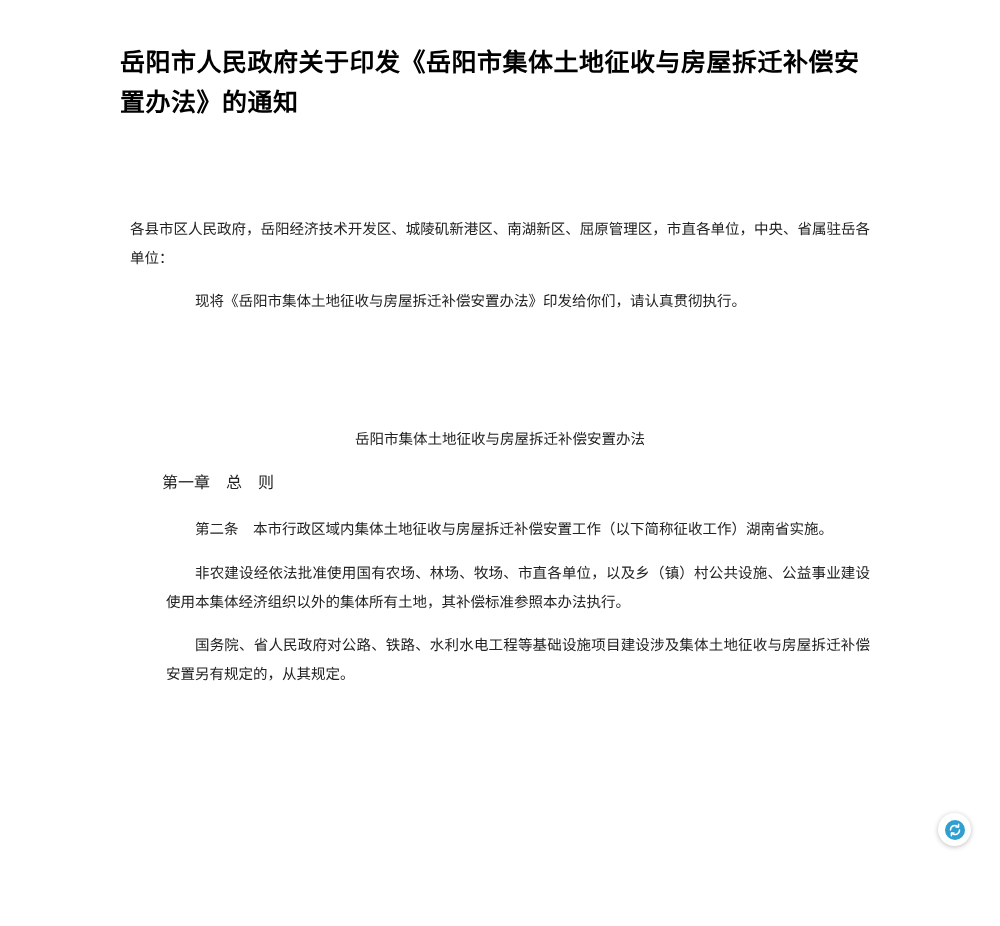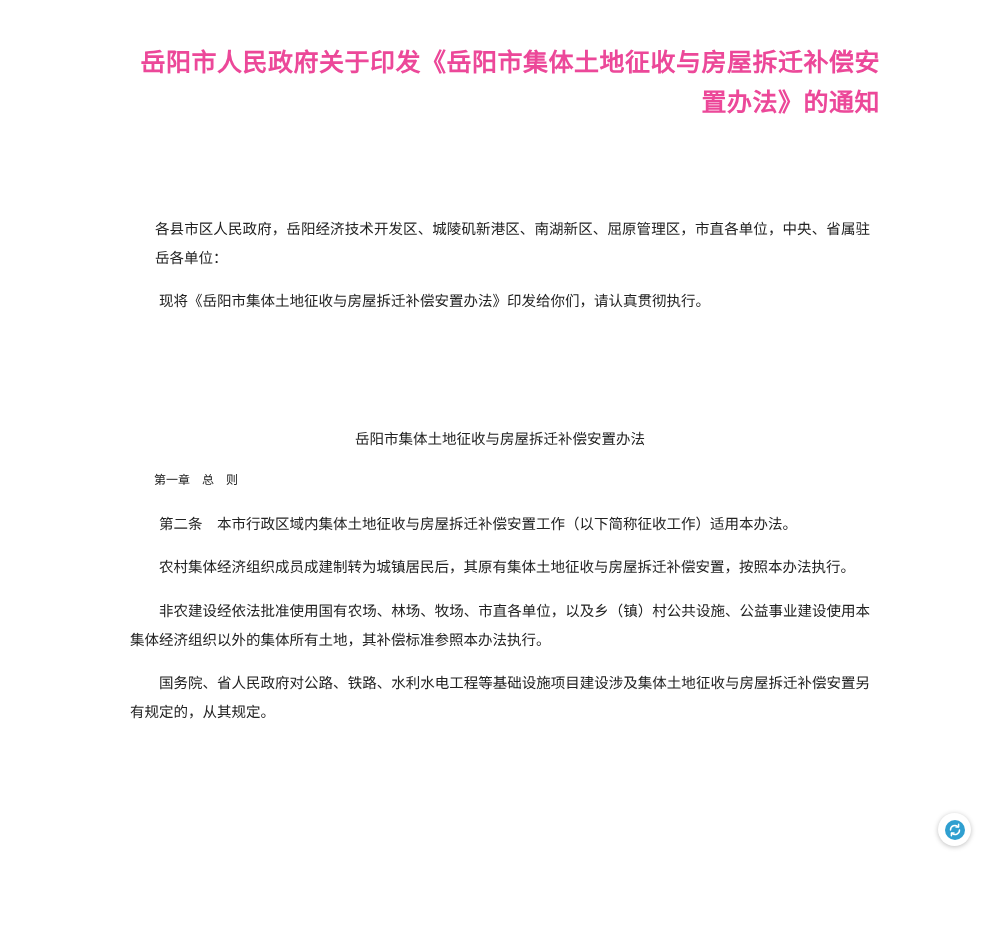--- a/index.html
+++ b/index.html
@@ -14,61 +14,62 @@
     color: #222222;
     position: relative;
   }
   .page {
     width: 1000px;
     min-height: 926px;
     position: relative;
     box-sizing: border-box;
   }
   .doc-title {
-    color: #ec4899;
+    color: #000000;
     font-size: 25px;
     font-weight: bold;
-    text-align: right;
+    text-align: left;
     line-height: 40px;
     margin: 42px auto 0 auto;
     width: 760px;
     letter-spacing: 0.5px;
   }
   .spacer-1 { height: 78px; }
   .body-block {
     width: 740px;
     margin: 0 auto;
     font-size: 14.5px;
     line-height: 29px;
     color: #222222;
     text-align: justify;
   }
   .addressee {
     font-size: 14.5px;
     line-height: 29px;
     text-indent: 0;
-    margin-left: 25px;
   }
   .para {
     text-indent: 2em;
     font-size: 14.5px;
     line-height: 29px;
+    margin-left: 36px;
   }
   .spacer-2 { height: 80px; }
   .sub-title {
     text-align: center;
     font-size: 14.5px;
     line-height: 29px;
     color: #222222;
     margin-bottom: 5px;
   }
   .chapter {
     text-indent: 2em;
-    font-size: 12px;
+    font-size: 16px;
     line-height: 29px;
+    font-family: Liberation Mono, monospace;
   }
   .float-btn {
     position: absolute;
     right: 29px;
     top: 771px;
     width: 33px;
     height: 33px;
     border-radius: 50%;
     background: #ffffff;
     box-shadow: 0 1px 5px rgba(0,0,0,0.25);
@@ -89,22 +90,21 @@
 
   <div class="body-block">
     <p class="addressee">各县市区人民政府，岳阳经济技术开发区、城陵矶新港区、南湖新区、屈原管理区，市直各单位，中央、省属驻岳各单位：</p>
     <p class="para">现将《岳阳市集体土地征收与房屋拆迁补偿安置办法》印发给你们，请认真贯彻执行。</p>
 
     <div class="spacer-2"></div>
 
     <p class="sub-title">岳阳市集体土地征收与房屋拆迁补偿安置办法</p>
 
     <p class="chapter">第一章　总　则</p>
-    <p class="para">第二条　本市行政区域内集体土地征收与房屋拆迁补偿安置工作（以下简称征收工作）适用本办法。</p>
-    <p class="para">农村集体经济组织成员成建制转为城镇居民后，其原有集体土地征收与房屋拆迁补偿安置，按照本办法执行。</p>
+    <p class="para">第二条　本市行政区域内集体土地征收与房屋拆迁补偿安置工作（以下简称征收工作）湖南省实施。</p>
     <p class="para">非农建设经依法批准使用国有农场、林场、牧场、市直各单位，以及乡（镇）村公共设施、公益事业建设使用本集体经济组织以外的集体所有土地，其补偿标准参照本办法执行。</p>
     <p class="para">国务院、省人民政府对公路、铁路、水利水电工程等基础设施项目建设涉及集体土地征收与房屋拆迁补偿安置另有规定的，从其规定。</p>
 
   </div>
 
   <div class="float-btn">
     <svg width="22" height="22" viewBox="0 0 22 22" aria-hidden="true">
       <circle cx="11" cy="11" r="10" fill="#2f9fd0"></circle>
       <path d="M6.5 11a4.5 4.5 0 0 1 7.7-3.2M15.5 11a4.5 4.5 0 0 1-7.7 3.2" fill="none" stroke="#ffffff" stroke-width="1.5" stroke-linecap="round"></path>
       <path d="M14.6 5.3v2.6h-2.6" fill="none" stroke="#ffffff" stroke-width="1.5" stroke-linecap="round" stroke-linejoin="round"></path>

